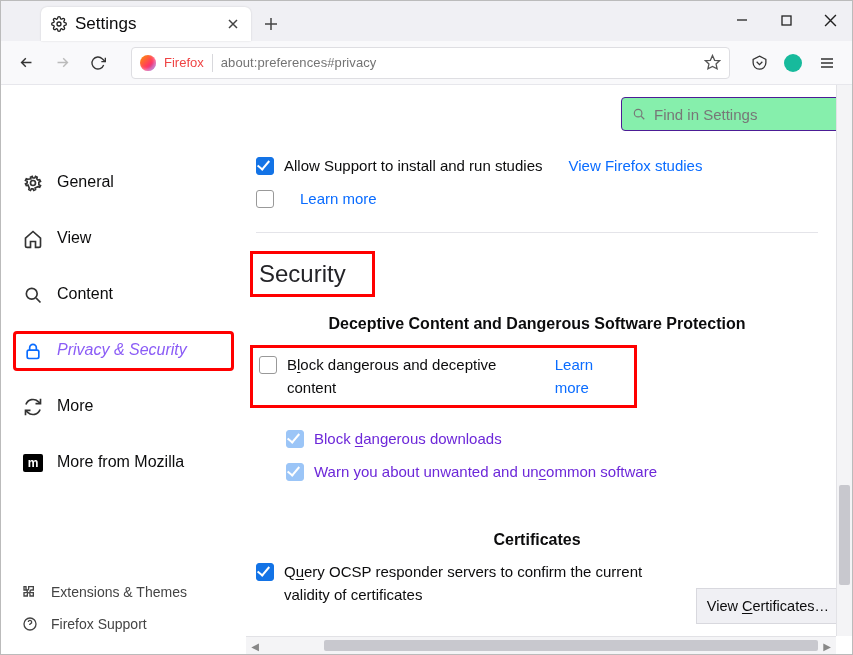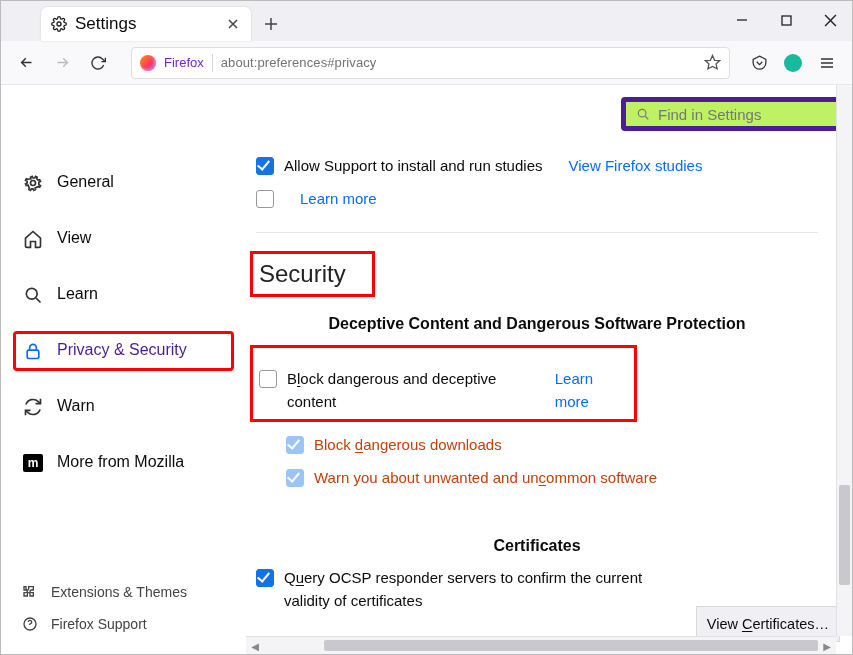--- a/index.html
+++ b/index.html
@@ -15,59 +15,59 @@
   .newtab { width:28px; height:28px; display:flex; align-items:center; justify-content:center; color:#333; margin-left:6px; margin-bottom:3px;}
   .win-controls { position:absolute; right:0; top:0; height:38px; display:flex; }
   .win-btn { width:44px; display:flex; align-items:center; justify-content:center; color:#222; }
 
   
   .toolbar { height:44px; background:#f9f9fb; border-bottom:1px solid #e7e7ec; display:flex; align-items:center; padding:0 8px; gap:2px; }
   .tool-btn { width:34px; height:32px; display:flex; align-items:center; justify-content:center; color:#333; border-radius:4px;}
   .tool-btn.disabled { color:#bbb; }
   .urlbar { flex:1; margin:0 10px 0 14px; height:32px; background:#fff; border:1px solid #dedee2; border-radius:4px; display:flex; align-items:center; padding:0 8px; gap:8px; }
   .urlbar .fxicon { width:16px; height:16px; border-radius:50%; background:linear-gradient(135deg,#ff9500 0%,#ff3366 60%,#6e1fd0 100%); box-shadow:inset -2px -2px 3px rgba(255,255,255,.4);}
-  .urlbar .fxlabel { font-size:13px; color:#6d28d9; }
+  .urlbar .fxlabel { font-size:13px; color:#ef4444; }
   .urlbar .sep { width:1px; height:18px; background:#d8d8dc; }
   .urlbar .url { font-size:13px; letter-spacing:.1px; color:#737373; flex:1; }
   .urlbar .star { color:#666; }
   .ext { width:18px;height:18px;border-radius:50%; background:#17ba9c; margin:0 6px;}
   .hamburger { width:34px; }
 
   
   .content { position:absolute; top:84px; bottom:0; left:0; right:0; display:flex; }
   .sidebar { width:245px; padding:78px 0 0 0; display:flex; flex-direction:column; }
   .nav { flex:1; padding:0 12px; }
   .nav-item { display:flex; align-items:flex-start; gap:14px; padding:10px 8px 10px 10px; margin-bottom:16px; border-radius:4px; cursor:pointer; font-size:16px;}
   .nav-item .ic { width:20px; height:20px; display:flex; align-items:center; justify-content:center; color:#333; }
-  .nav-item.active { color:#4c1d95; }
+  .nav-item.active { color:#8b5cf6;font-style:italic; }
   .nav-item.active .ic { color:#0a6cff; }
   .nav-item.highlight { border:3px solid #f00; padding:7px 5px 7px 7px; }
   .sidebar-foot { padding:0 12px 14px; }
   .foot-item { display:flex; align-items:center; gap:12px; padding:7px 8px; font-size:14px; color:#444; cursor:pointer;}
   .foot-item .ic { width:18px;height:18px;display:flex;align-items:center;justify-content:center;}
 
   .main { flex:1; position:relative; overflow:hidden;}
   .searchbox-wrap { position:absolute; top:12px; right:6px; }
-  .searchbox { width:225px; height:34px; border:5px solid #4c1d95; border-radius:4px; display:flex; align-items:center; padding:0 10px; gap:8px; color:#777; font-size:15px; background:#bef264;}
+  .searchbox { width:225px; height:34px; border:1px solid #4c1d95; border-radius:4px; display:flex; align-items:center; padding:0 10px; gap:8px; color:#777; font-size:15px; background:#86efac;}
   .scroll-area { position:absolute; top:0; left:0; right:12px; bottom:18px; overflow:hidden; padding:0 22px 0 10px; }
   .row { display:flex; align-items:flex-start; gap:10px; margin-bottom:10px; font-size:15px; line-height:1.5;}
   .cb { width:18px;height:18px; border:1.5px solid #999; border-radius:3px; flex-shrink:0; margin-top:2px; background:#fff; position:relative;}
   .cb.checked { background:#1373e6; border-color:#1373e6; }
   .cb.checked::after { content:""; position:absolute; left:3px; top:0px; width:5px; height:10px; border:solid #fff; border-width:0 2.5px 2.5px 0; transform:rotate(40deg);}
   .cb.checked-light { background:#9bc5f7; border-color:#9bc5f7; }
   .cb.checked-light::after { content:""; position:absolute; left:3px; top:0px; width:5px; height:10px; border:solid #fff; border-width:0 2.5px 2.5px 0; transform:rotate(40deg);}
   .link { color:#0a6cff; cursor:pointer; }
-  .disabled-text { color:#c2410c; }
+  .disabled-text { color:#6d28d9; }
   .sub { margin-left:30px; }
   hr.sep { border:none; border-top:1px solid #e4e4e9; margin:22px 0 18px; }
   h2.sec { font-size:24px; font-weight:400; margin:0 0 14px; color:#242428;}
   h2.sec.boxed { display:inline-block; border:3px solid #f00; padding:6px 26px 6px 6px; margin-left:-6px;}
   .sub-h { font-weight:600; font-size:16px; margin:4px 0 12px;text-align:center;}
-  .row.boxed { border:3px solid #f00; padding:20px 8px 6px 6px; margin-left:-6px; margin-bottom:12px;}
-  .side-btns { position:absolute; right:12px; bottom:12px; display:flex; flex-direction:column; gap:6px;}
+  .row.boxed { border:3px solid #f00; padding:6px 8px 6px 6px; margin-left:-6px; margin-bottom:20px;}
+  .side-btns { position:absolute; right:12px; bottom:30px; display:flex; flex-direction:column; gap:6px;}
   .winbtn { background:#f0f0f4; border:1px solid #d8d8de; padding:9px 10px; font-size:14.5px; text-align:left; min-width:140px; cursor:pointer;}
   .u { text-decoration:underline; text-underline-offset:2px;}
   
   
   .vscroll { position:absolute; right:0; top:0; bottom:18px; width:16px; background:#f4f4f6; border-left:1px solid #e2e2e6;}
   .vthumb { position:absolute; left:2px; right:2px; top:400px; height:100px; background:#c8c8ce; border-radius:2px;}
   .hscroll { position:absolute; left:0; right:16px; bottom:0; height:18px; background:#f4f4f6; border-top:1px solid #e2e2e6;}
   .harrow { position:absolute; top:0; width:18px; height:18px; display:flex; align-items:center; justify-content:center; color:#888; font-size:10px;}
   .htrack { position:absolute; left:18px; right:18px; top:3px; bottom:3px;}
   .hthumb { position:absolute; left:60px; right:0; top:0; bottom:0; background:#c8c8ce; border-radius:2px;}
@@ -181,40 +181,40 @@
             </span>
           <span>View</span>
         </div>
         <div class="nav-item">
           <span class="ic">
               <svg width="20" height="20" viewBox="0 0 24 24" fill="none" stroke="currentColor" stroke-width="2">
                 <circle cx="10.5" cy="10.5" r="6.5"></circle>
                 <path d="M21 21l-5.2-5.2"></path>
               </svg>
             </span>
-          <span>Learn</span>
+          <span>Content</span>
         </div>
         <div class="nav-item active highlight">
           <span class="ic">
               <svg width="20" height="20" viewBox="0 0 24 24" fill="none" stroke="currentColor" stroke-width="2">
                 <rect x="5" y="11" width="14" height="10" rx="2"></rect>
                 <path d="M8 11V8a4 4 0 0 1 8 0v3"></path>
               </svg>
             </span>
           <span>Privacy &amp; Security</span>
         </div>
         <div class="nav-item">
           <span class="ic">
               <svg width="20" height="20" viewBox="0 0 24 24" fill="none" stroke="currentColor" stroke-width="2">
                 <path d="M21 2v6h-6"></path>
                 <path d="M3 22v-6h6"></path>
                 <path d="M3.51 9a9 9 0 0 1 14.85-3.36L21 8M20.49 15a9 9 0 0 1-14.85 3.36L3 16"></path>
               </svg>
             </span>
-          <span>Warn</span>
+          <span>More</span>
         </div>
         <div class="nav-item">
           <span class="ic">
               <span style="display:inline-block;width:20px;height:18px;background:#000;color:#fff;font-weight:700;font-size:12px;line-height:18px;text-align:center;border-radius:2px;">m</span>
             </span>
           <span>More from Mozilla</span>
         </div>
       </div>
       <div class="sidebar-foot">
         <div class="foot-item">

